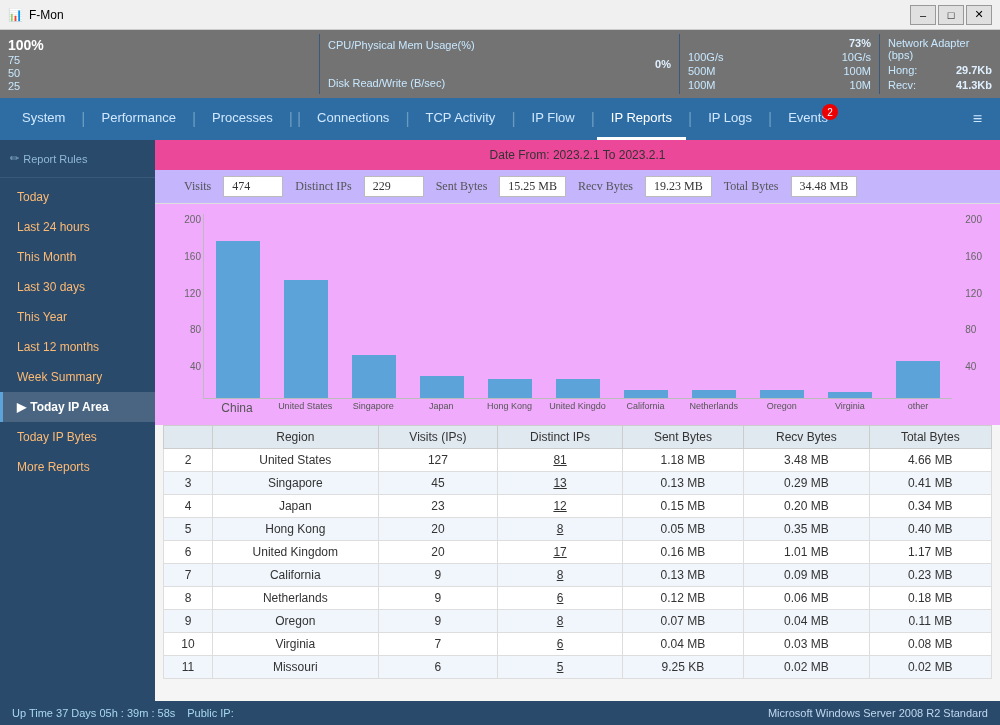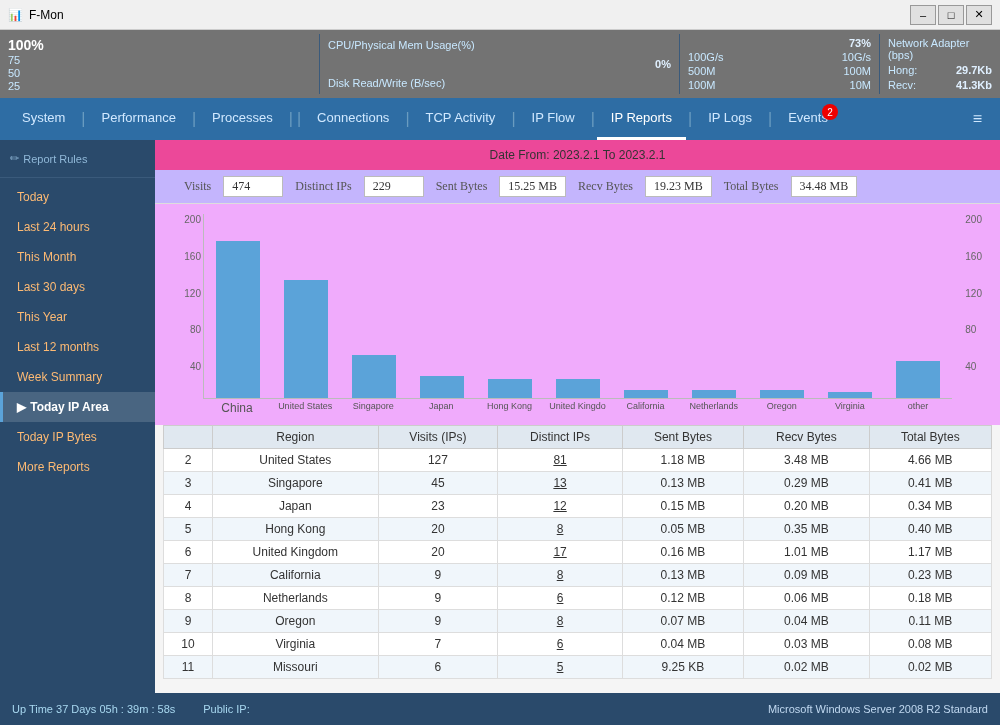--- a/index.html
+++ b/index.html
@@ -54,21 +54,21 @@
 
     
     #data-table { width: 100%; border-collapse: collapse; background: #fff; font-size: 12px; }
     #data-table th { background: #e0e8f0; border: 1px solid #ccc; padding: 4px 8px; text-align: center; font-weight: normal; color: #333; }
     #data-table td { border: 1px solid #ddd; padding: 4px 8px; text-align: center; color: #333; }
     #data-table tr:nth-child(even) td { background: #f0f6fb; }
     .td-orange { color: #e07000; text-decoration: underline; }
     .td-blue { color: #2a6090; }
 
     
-    #status-bar { background: #2a4a6b; color: #a8d8f0; display: flex; align-items: center; padding: 0 12px; height: 32px; font-size: 11px; gap: 28px; }
+    #status-bar { background: #2a4a6b; color: #a8d8f0; display: flex; align-items: center; padding: 0 12px; height: 24px; font-size: 11px; gap: 12px; }
     #status-right { margin-left: auto; color: #c0d8f0; }
 
     
     ::-webkit-scrollbar { width: 6px; }
     ::-webkit-scrollbar-track { background: #e0e0e0; }
     ::-webkit-scrollbar-thumb { background: #999; border-radius: 3px; }
   </style>
 </head>
 <body>
 

